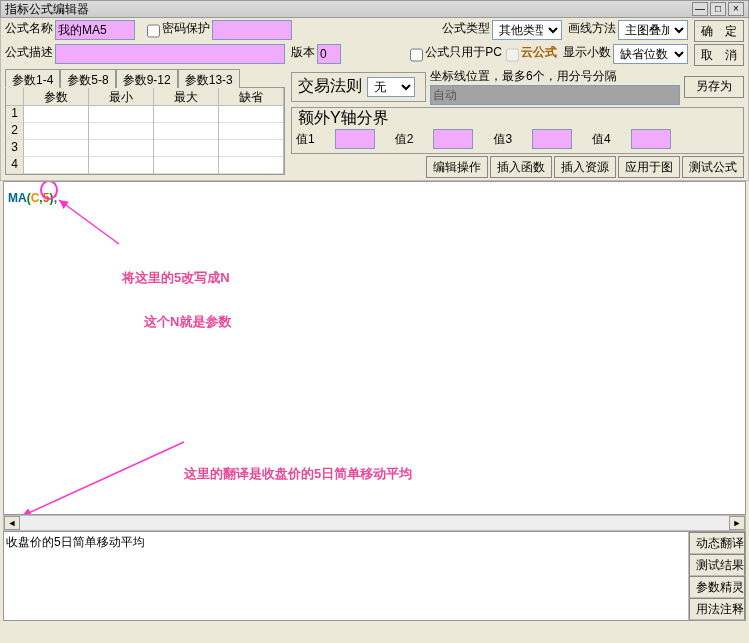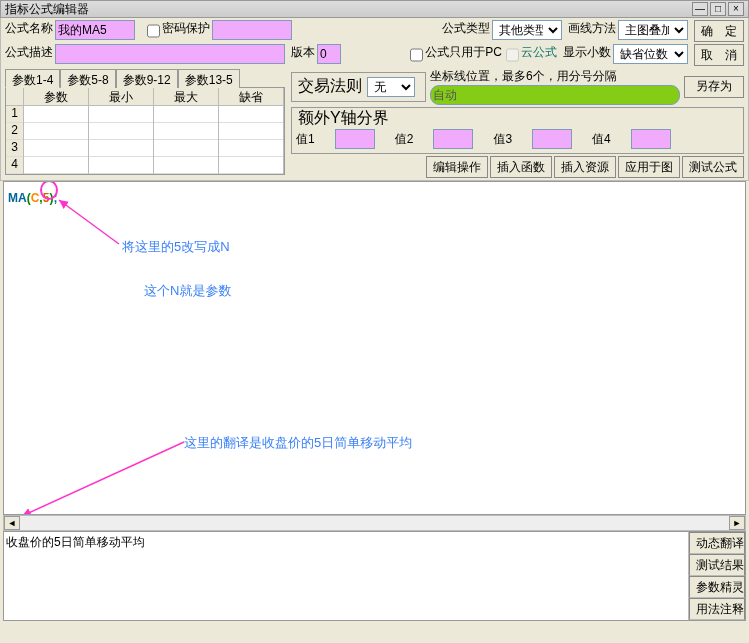--- a/index.html
+++ b/index.html
@@ -22,30 +22,30 @@
 .paramgrid .hdr { background: #ece9d8; border-bottom: 1px solid #bbb; text-align: center; height: 18px; line-height: 18px; }
 .paramgrid .cell { height: 17px; border-bottom: 1px solid #ddd; background: #fff; }
 .paramgrid .rownum { width: 18px; flex: none; }
 .paramgrid .rownum .cell { background: #ece9d8; text-align: center; }
 .fieldset { border: 1px solid #999; padding: 4px; margin: 2px 0; }
 .fieldset .legend { font-size: 16px; margin-top: -10px; background: #ece9d8; display: inline-block; padding: 0 2px; }
 .code { position: relative; background: #fff; border: 1px solid #999; width: 743px; height: 334px; margin: 0 3px; overflow: hidden; }
 .codeln { font-family: Consolas, monospace; font-weight: bold; padding: 2px 4px; margin-top: 7px; }
 .kw { color: #006699; } .paren { color: #008800; } .cvar { color: #ff8800; } .num { color: #cc6600; }
 .circle { position: absolute; border: 2px solid #ff33cc; border-radius: 50%; }
-.ann { position: absolute; color: #3b82f6; font-size: 13px; font-weight: normal; }
+.ann { position: absolute; color: #ec4899; font-size: 13px; font-weight: bold; margin-top: 31px; }
 svg.arrows { position: absolute; top: 0; left: 0; pointer-events: none; }
 .scroll { height: 16px; background: #ece9d8; display: flex; border: 1px solid #bbb; margin: 0 3px; }
 .scroll .arr { width: 16px; border: 1px solid #999; text-align: center; line-height: 12px; font-size: 9px; }
 .scroll .track { flex: 1; background: #eee; }
 .bottom { display: flex; margin: 0 3px; border: 1px solid #999; height: 90px; }
 .bottom .txt { flex: 1; background: #fff; padding: 2px; border-right: 1px solid #bbb; }
 .bottom .btns { width: 56px; display: flex; flex-direction: column; }
 .bottom .btns .btn { height: 22px; flex: 1; border-bottom: 1px solid #bbb; }
-.gray { color: #0f766e; }
+.gray { color: #a16207; font-weight: bold; }
 </style>
 </head>
 <body>
 
 <div class="titlebar">
   <span class="title">指标公式编辑器</span>
   <span class="wbtn">—</span>
   <span class="wbtn">□</span>
   <span class="wbtn">×</span>
 </div>
@@ -79,21 +79,21 @@
     <select style="width:75px"><option>缺省位数</option></select>
     <button class="btn" style="margin-left:6px;width:50px">取　消</button>
   </div>
 
   <div style="display:flex;gap:6px">
     <div style="width:280px">
       <div class="tabs">
         <div class="tab active">参数1-4</div>
         <div class="tab">参数5-8</div>
         <div class="tab">参数9-12</div>
-        <div class="tab">参数13-5</div>
+        <div class="tab">参数13-3</div>
       </div>
       <div class="paramgrid">
         <div class="colh rownum">
           <div class="hdr">&nbsp;</div>
           <div class="cell">1</div>
           <div class="cell">2</div>
           <div class="cell">3</div>
           <div class="cell">4</div>
         </div>
         <div class="colh">
@@ -127,21 +127,21 @@
       </div>
     </div>
     <div style="flex:1">
       <div style="display:flex;align-items:center;gap:4px">
         <div class="fieldset" style="flex:1">
           <div class="legend">交易法则</div>
           <select style="width:48px"><option>无</option></select>
         </div>
         <div style="flex:2">
           <div class="lbl">坐标线位置，最多6个，用分号分隔</div>
-          <input type="text" style="width: 100%; background: #84cc16; border-radius: 9px;" disabled="" value="自动">
+          <input type="text" style="width: 100%; background: #a3a3a3;" disabled="" value="自动">
         </div>
         <button class="btn" style="width:60px;height:22px">另存为</button>
       </div>
       <div class="fieldset">
         <div class="legend">额外Y轴分界</div>
         <div style="display:flex;gap:20px;align-items:center">
           <span>值1</span>
             <input type="text" style="width: 40px;">
           <span>值2</span>
             <input type="text" style="width: 40px;">

